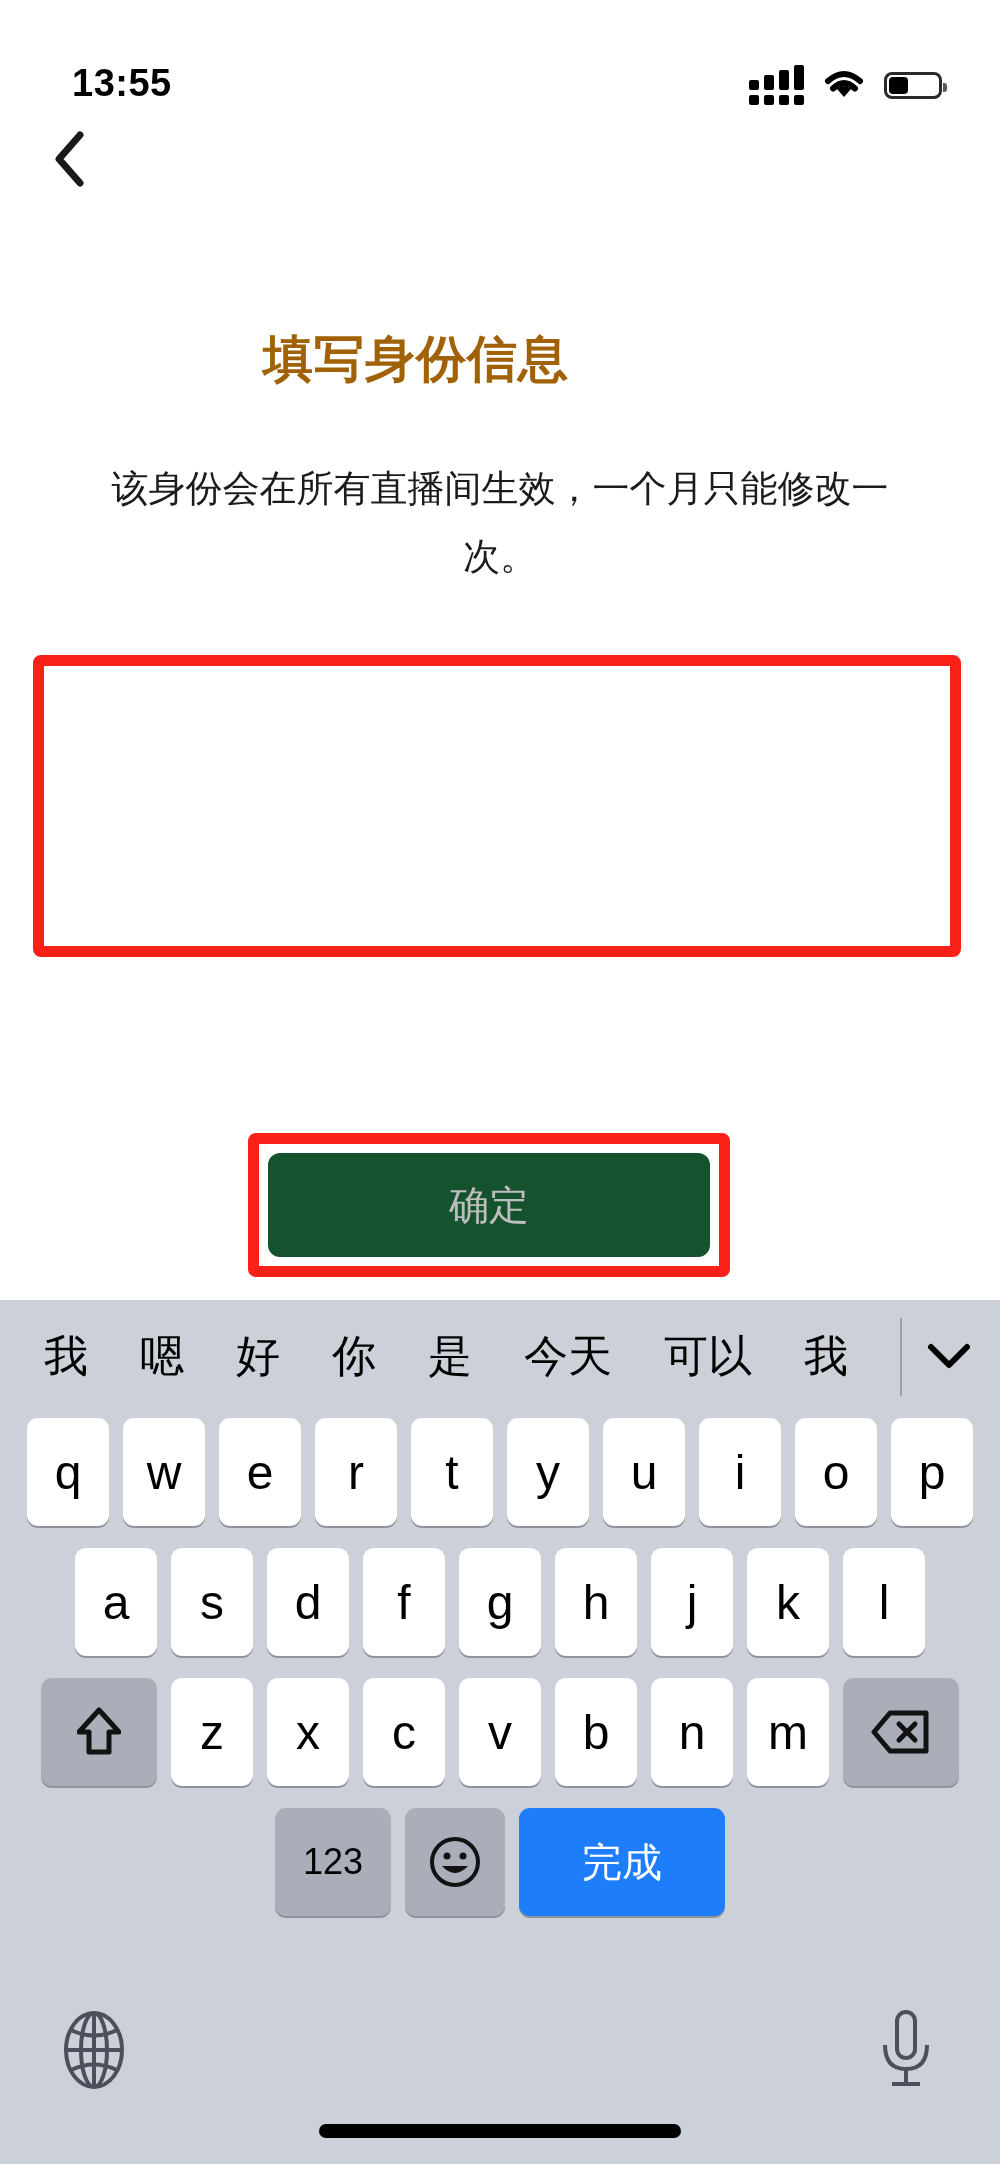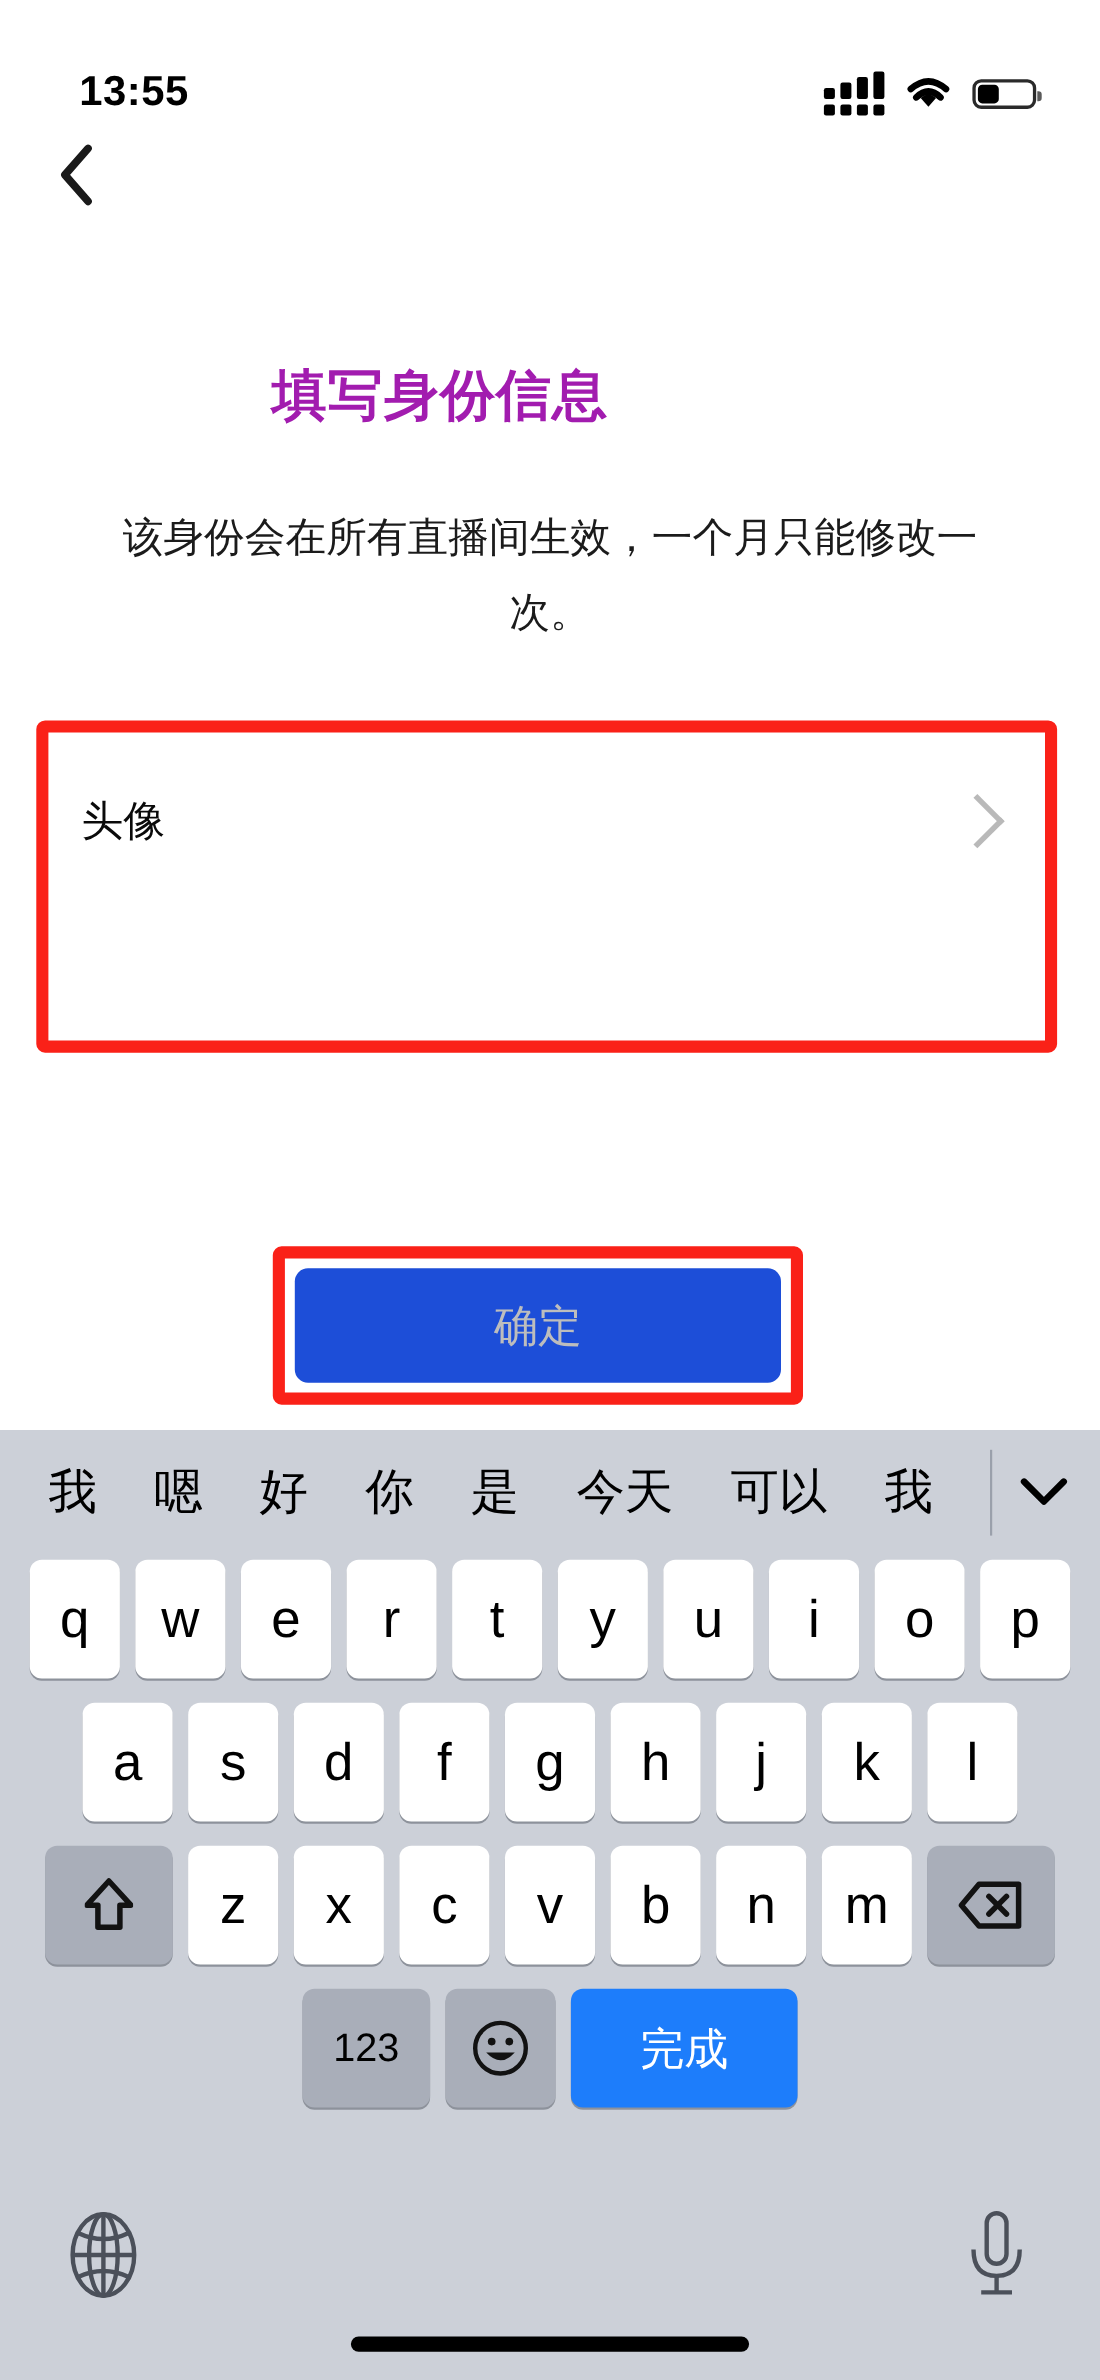--- a/index.html
+++ b/index.html
@@ -92,26 +92,26 @@
     width: 72px; height: 72px;
     display: flex;
     align-items: center;
     justify-content: center;
     cursor: pointer;
   }
 
   
   .page-title {
     position: absolute;
-    top: 326px; left: 0;
+    top: 326px; left: 16px;
     width: 800px;
     text-align: center;
     font-size: 50px;
     font-weight: bold;
-    color: #a21caf;
+    color: #a16207;
     letter-spacing: 1px;
   }
   .page-subtitle {
     position: absolute;
     top: 455px; left: 92px;
     width: 816px;
     text-align: center;
     font-size: 37px;
     line-height: 68px;
     color: #1b1b1b;
@@ -180,21 +180,21 @@
   #redbox-submit {
     left: 248px; top: 1133px;
     width: 482px; height: 144px;
   }
 
   
   .submit-btn {
     position: absolute;
     left: 268px; top: 1153px;
     width: 442px; height: 104px;
-    background: #1d4ed8;
+    background: #14532d;
     border: none;
     border-radius: 12px;
     font-size: 40px;
     color: #bdbdbd;
     font-family: Liberation Serif, serif;
     cursor: default;
   }
 
   
   .keyboard {
@@ -349,25 +349,20 @@
       <polyline points="28,6 7,30 28,54" stroke="#1a1a1a" stroke-width="7" fill="none" stroke-linecap="round" stroke-linejoin="round"></polyline>
     </svg>
   </div>
 </div>
 
 <div class="page-title">填写身份信息</div>
 <div class="page-subtitle">该身份会在所有直播间生效，一个月只能修改一次。</div>
 
 <div class="form-card">
 
-  <div class="form-row">
-    <span class="row-label">头像</span>
-    <span class="row-value"></span>
-    <span class="chev-right"></span>
-  </div>
 
 
 </div>
 
 <div class="redbox" id="redbox-form"></div>
 
 <button class="submit-btn">确定</button>
 <div class="redbox" id="redbox-submit"></div>
 
 <div class="keyboard">

